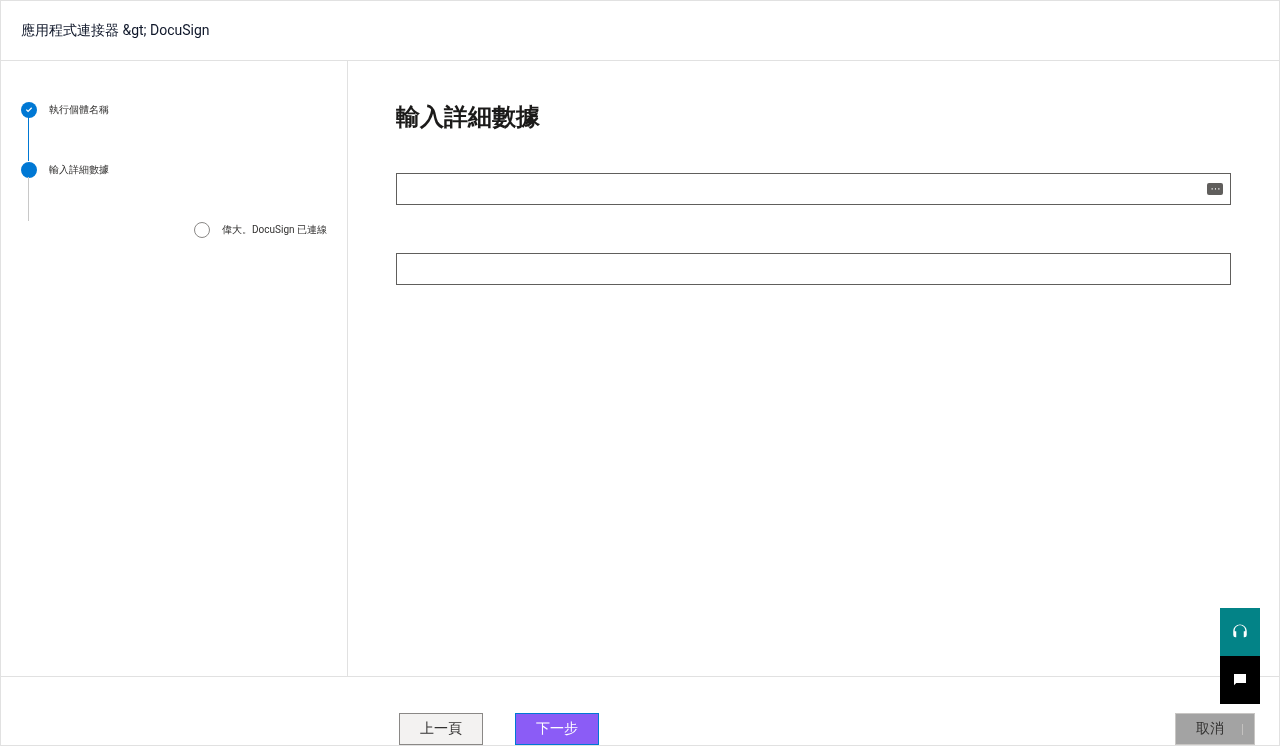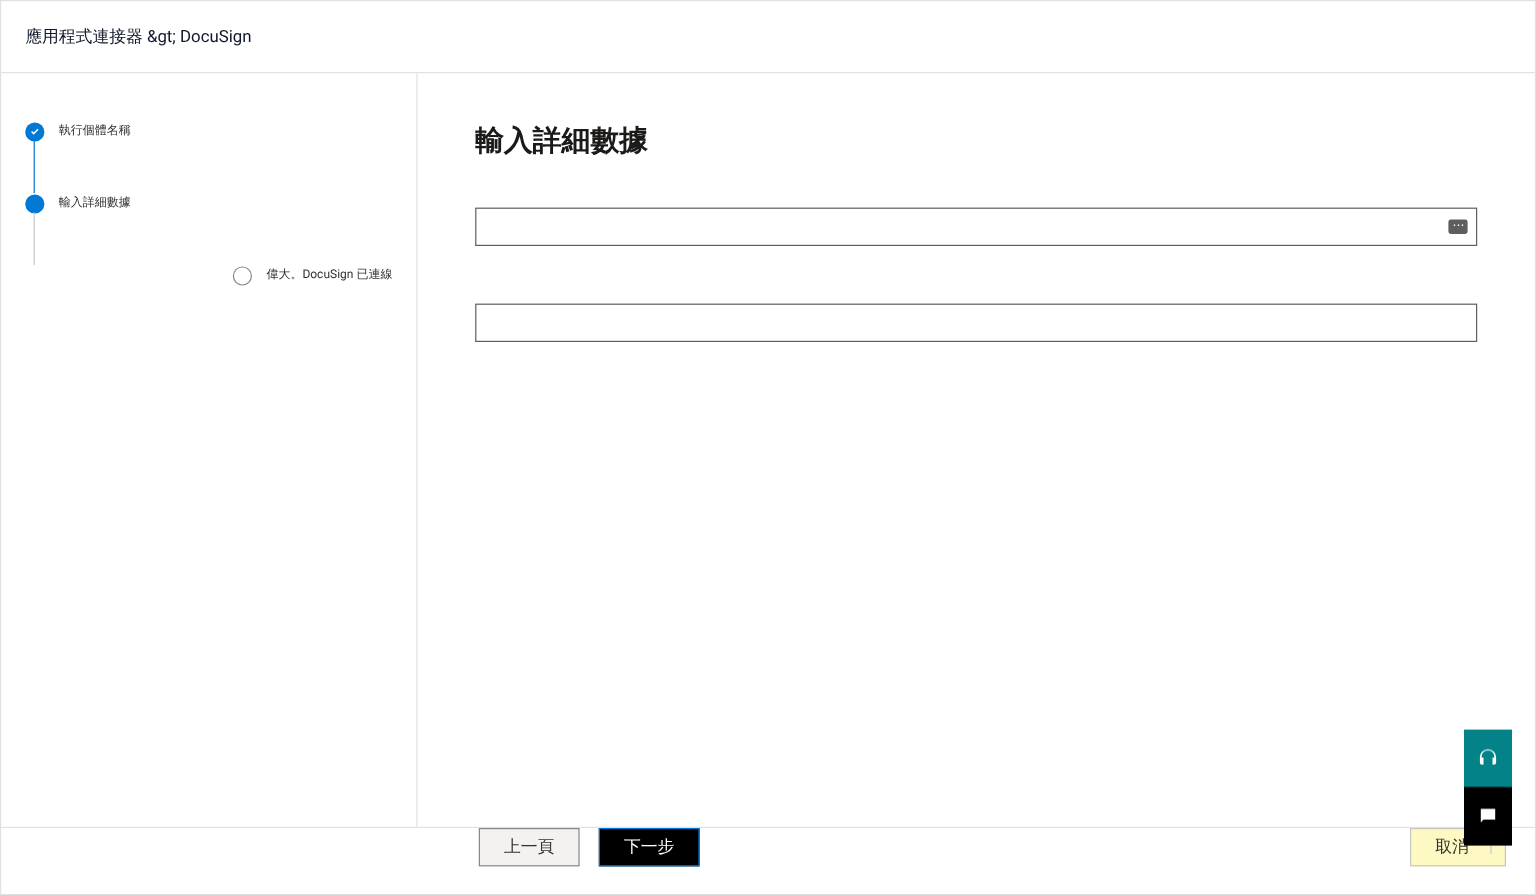--- a/index.html
+++ b/index.html
@@ -141,49 +141,50 @@
       justify-content: center;
     }
     .input-more::after {
       content: "⋯";
       color: #fff;
       font-size: 10px;
       line-height: 1;
       letter-spacing: -1px;
     }
     .footer {
-      height: 56px;
+      height: 69px;
       border-top: 1px solid #e1e1e1;
       display: flex;
-      align-items: flex-start;
+      align-items: flex-end;
       padding: 0 24px 0 398px;
+      gap: 16px;
     }
     .btn {
       height: 32px;
       padding: 0 20px;
       font-size: 14px;
       border: 1px solid #8a8886;
       background: #ffffff;
       color: #323130;
       cursor: pointer;
       margin-right: 16px;
     }
     .btn.secondary {
       background: #f3f2f1;
     }
     .btn.primary {
-      background: #000000;
+      background: #8b5cf6;
       border-color: #0078d4;
       color: #ffffff;
     }
     .btn.cancel {
       margin-left: auto;
       margin-right: 0;
       padding-right: 30px;
-      background: #fef9c3;
+      background: #a3a3a3;
       border-color: #c8c6c4;
       position: relative;
     }
     .btn.cancel::after {
       content: "|";
       position: absolute;
       right: 10px;
       top: 50%;
       transform: translateY(-50%);
       color: #c8c6c4;

